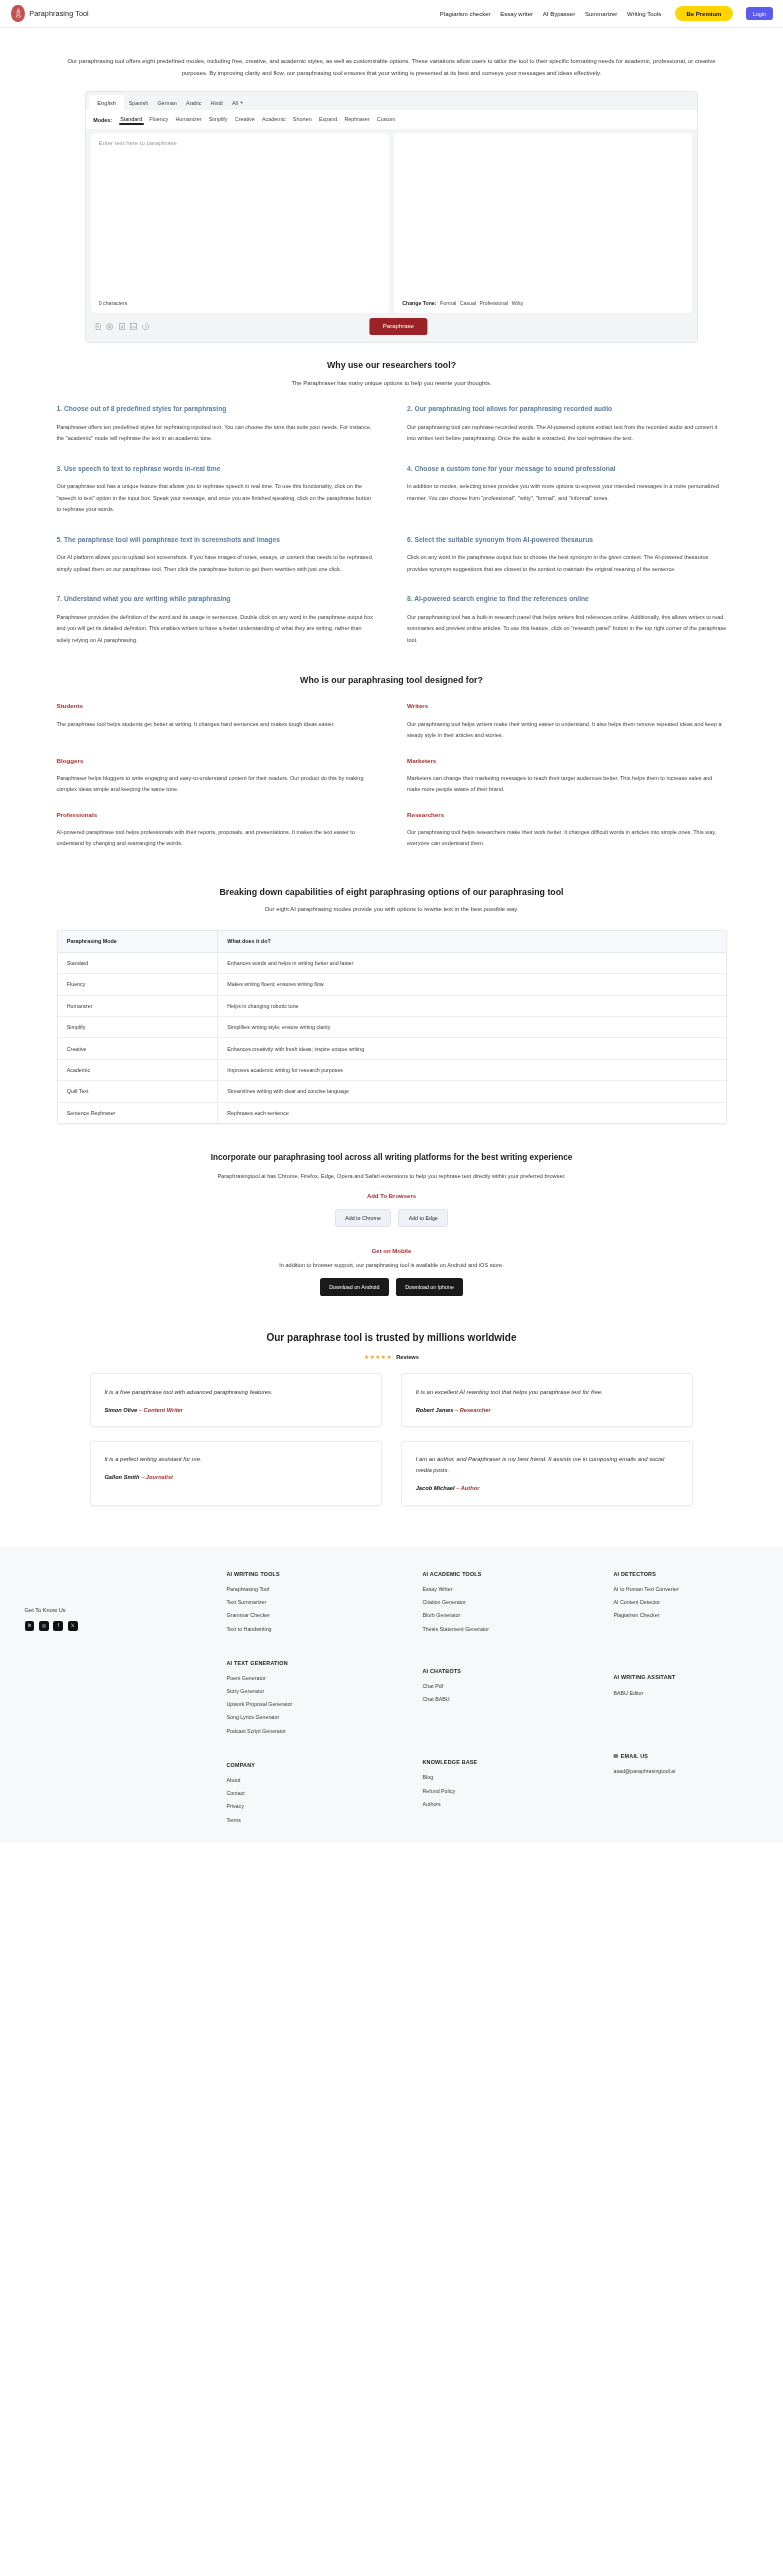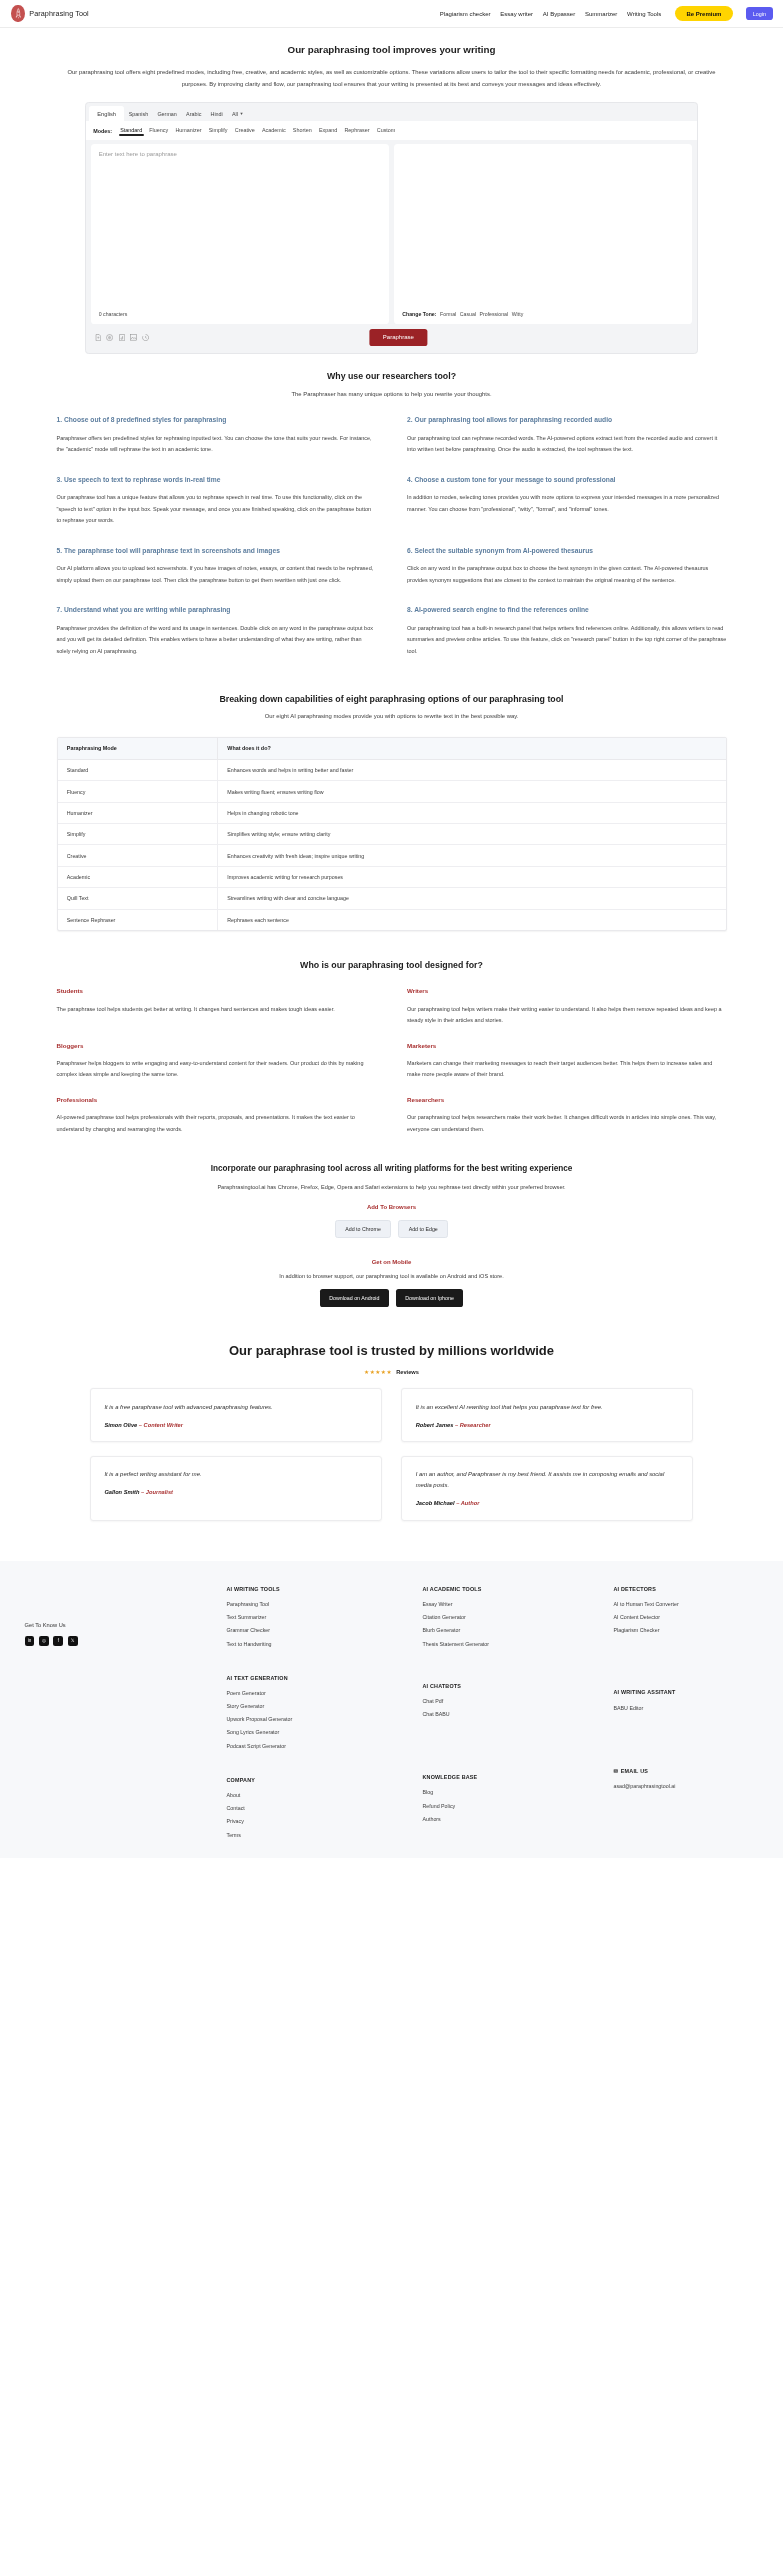--- a/index.html
+++ b/index.html
@@ -202,21 +202,21 @@
     padding: 5.2px 9.3px; border-radius: 2.6px; cursor: pointer;
   }
   .btn-dark {
     background: #1a1a1a; border: none;
     font-size: 5.3px; color: #fff;
     padding: 5.7px 9.3px; border-radius: 2.6px; cursor: pointer;
   }
 
   
   .testi { padding: 36px 0 0; text-align: center; }
-  .testi h2 { font-size: 13px; font-weight: bold; color: #1d1d1d; }
+  .testi h2 { font-size: 10px; font-weight: bold; color: #1d1d1d; }
   .stars-row {
     display: flex; align-items: center; justify-content: center;
     gap: 4.1px; margin-top: 11.3px;
   }
   .stars { color: #e8a020; font-size: 5.7px; letter-spacing: 0.5px; }
   .reviews-label { font-size: 5.7px; font-weight: bold; color: #222; }
   .testi-grid {
     width: 603px; margin: 13.4px auto 0;
     display: grid; grid-template-columns: 1fr 1fr;
     column-gap: 19.6px; row-gap: 13.4px; text-align: left;
@@ -287,21 +287,20 @@
       <a class="nav-link">Essay writer</a>
       <a class="nav-link">AI Bypasser</a>
       <a class="nav-link">Summarizer</a>
       <a class="nav-link">Writing Tools</a>
       <button class="btn-premium">Be Premium</button>
       <button class="btn-login">Login</button>
     </nav>
   </header>
 
   <section class="hero">
-    <h1>Our paraphrasing tool improves your writing</h1>
     <p>Our paraphrasing tool offers eight predefined modes, including free, creative, and academic styles, as well as customizable options. These variations allow users to tailor the tool to their specific formatting needs for academic, professional, or creative purposes. By improving clarity and flow, our paraphrasing tool ensures that your writing is presented at its best and conveys your messages and ideas effectively.</p>
   </section>
 
   <section class="tool-panel">
 
     <div class="lang-bar">
       <span class="lang-tab">English</span>
       <span class="lang-item">Spanish</span>
       <span class="lang-item">German</span>
       <span class="lang-item">Arabic</span>
@@ -412,70 +411,20 @@
         <h3>7. Understand what you are writing while paraphrasing</h3>
         <p>Paraphraser provides the definition of the word and its usage in sentences. Double click on any word in the paraphrase output box and you will get its detailed definition. This enables writers to have a better understanding of what they are writing, rather than solely relying on AI paraphrasing.</p>
       </div>
       <div class="feature">
         <h3>8. AI-powered search engine to find the references online</h3>
         <p>Our paraphrasing tool has a built-in research panel that helps writers find references online. Additionally, this allows writers to read summaries and preview online articles. To use this feature, click on "research panel" button in the top right corner of the paraphrase tool.</p>
       </div>
     </div>
   </section>
 
-  <section class="section" style="padding-top:37px">
-    <h2 class="sec-title">Breaking down capabilities of eight paraphrasing options of our paraphrasing tool</h2>
-    <p class="sec-sub">Our eight AI paraphrasing modes provide you with options to rewrite text in the best possible way.</p>
-
-    <div class="table-wrap">
-      <table>
-        <thead>
-          <tr>
-            <th>Paraphrasing Mode</th>
-            <th>What does it do?</th>
-          </tr>
-        </thead>
-        <tbody>
-          <tr>
-            <td>Standard</td>
-            <td>Enhances words and helps in writing better and faster</td>
-          </tr>
-          <tr>
-            <td>Fluency</td>
-            <td>Makes writing fluent; ensures writing flow</td>
-          </tr>
-          <tr>
-            <td>Humanizer</td>
-            <td>Helps in changing robotic tone</td>
-          </tr>
-          <tr>
-            <td>Simplify</td>
-            <td>Simplifies writing style; ensure writing clarity</td>
-          </tr>
-          <tr>
-            <td>Creative</td>
-            <td>Enhances creativity with fresh ideas; inspire unique writing</td>
-          </tr>
-          <tr>
-            <td>Academic</td>
-            <td>Improves academic writing for research purposes</td>
-          </tr>
-          <tr>
-            <td>Quill Text</td>
-            <td>Streamlines writing with clear and concise language</td>
-          </tr>
-          <tr>
-            <td>Sentence Rephraser</td>
-            <td>Rephrases each sentence</td>
-          </tr>
-        </tbody>
-      </table>
-    </div>
-  </section>
-
   <section class="section" style="padding-top:29px">
     <h2 class="sec-title">Who is our paraphrasing tool designed for?</h2>
     <div class="audience">
       <div class="aud">
         <h4>Students</h4>
         <p>The paraphrase tool helps students get better at writing. It changes hard sentences and makes tough ideas easier.</p>
       </div>
       <div class="aud">
         <h4>Writers</h4>
         <p>Our paraphrasing tool helps writers make their writing easier to understand. It also helps them remove repeated ideas and keep a steady style in their articles and stories.</p>
@@ -489,20 +438,70 @@
         <p>Marketers can change their marketing messages to reach their target audiences better. This helps them to increase sales and make more people aware of their brand.</p>
       </div>
       <div class="aud">
         <h4>Professionals</h4>
         <p>AI-powered paraphrase tool helps professionals with their reports, proposals, and presentations. It makes the text easier to understand by changing and rearranging the words.</p>
       </div>
       <div class="aud">
         <h4>Researchers</h4>
         <p>Our paraphrasing tool helps researchers make their work better. It changes difficult words in articles into simple ones. This way, everyone can understand them.</p>
       </div>
+    </div>
+  </section>
+
+  <section class="section" style="padding-top:37px">
+    <h2 class="sec-title">Breaking down capabilities of eight paraphrasing options of our paraphrasing tool</h2>
+    <p class="sec-sub">Our eight AI paraphrasing modes provide you with options to rewrite text in the best possible way.</p>
+
+    <div class="table-wrap">
+      <table>
+        <thead>
+          <tr>
+            <th>Paraphrasing Mode</th>
+            <th>What does it do?</th>
+          </tr>
+        </thead>
+        <tbody>
+          <tr>
+            <td>Standard</td>
+            <td>Enhances words and helps in writing better and faster</td>
+          </tr>
+          <tr>
+            <td>Fluency</td>
+            <td>Makes writing fluent; ensures writing flow</td>
+          </tr>
+          <tr>
+            <td>Humanizer</td>
+            <td>Helps in changing robotic tone</td>
+          </tr>
+          <tr>
+            <td>Simplify</td>
+            <td>Simplifies writing style; ensure writing clarity</td>
+          </tr>
+          <tr>
+            <td>Creative</td>
+            <td>Enhances creativity with fresh ideas; inspire unique writing</td>
+          </tr>
+          <tr>
+            <td>Academic</td>
+            <td>Improves academic writing for research purposes</td>
+          </tr>
+          <tr>
+            <td>Quill Text</td>
+            <td>Streamlines writing with clear and concise language</td>
+          </tr>
+          <tr>
+            <td>Sentence Rephraser</td>
+            <td>Rephrases each sentence</td>
+          </tr>
+        </tbody>
+      </table>
     </div>
   </section>
 
   <section class="platforms">
     <h2>Incorporate our paraphrasing tool across all writing platforms for the best writing experience</h2>
     <p class="lead">Paraphrasingtool.ai has Chrome, Firefox, Edge, Opera and Safari extensions to help you rephrase text directly within your preferred browser.</p>
 
     <div class="sub-red">Add To Browsers</div>
     <div class="btn-row">
       <button class="btn-light">Add to Chrome</button>

